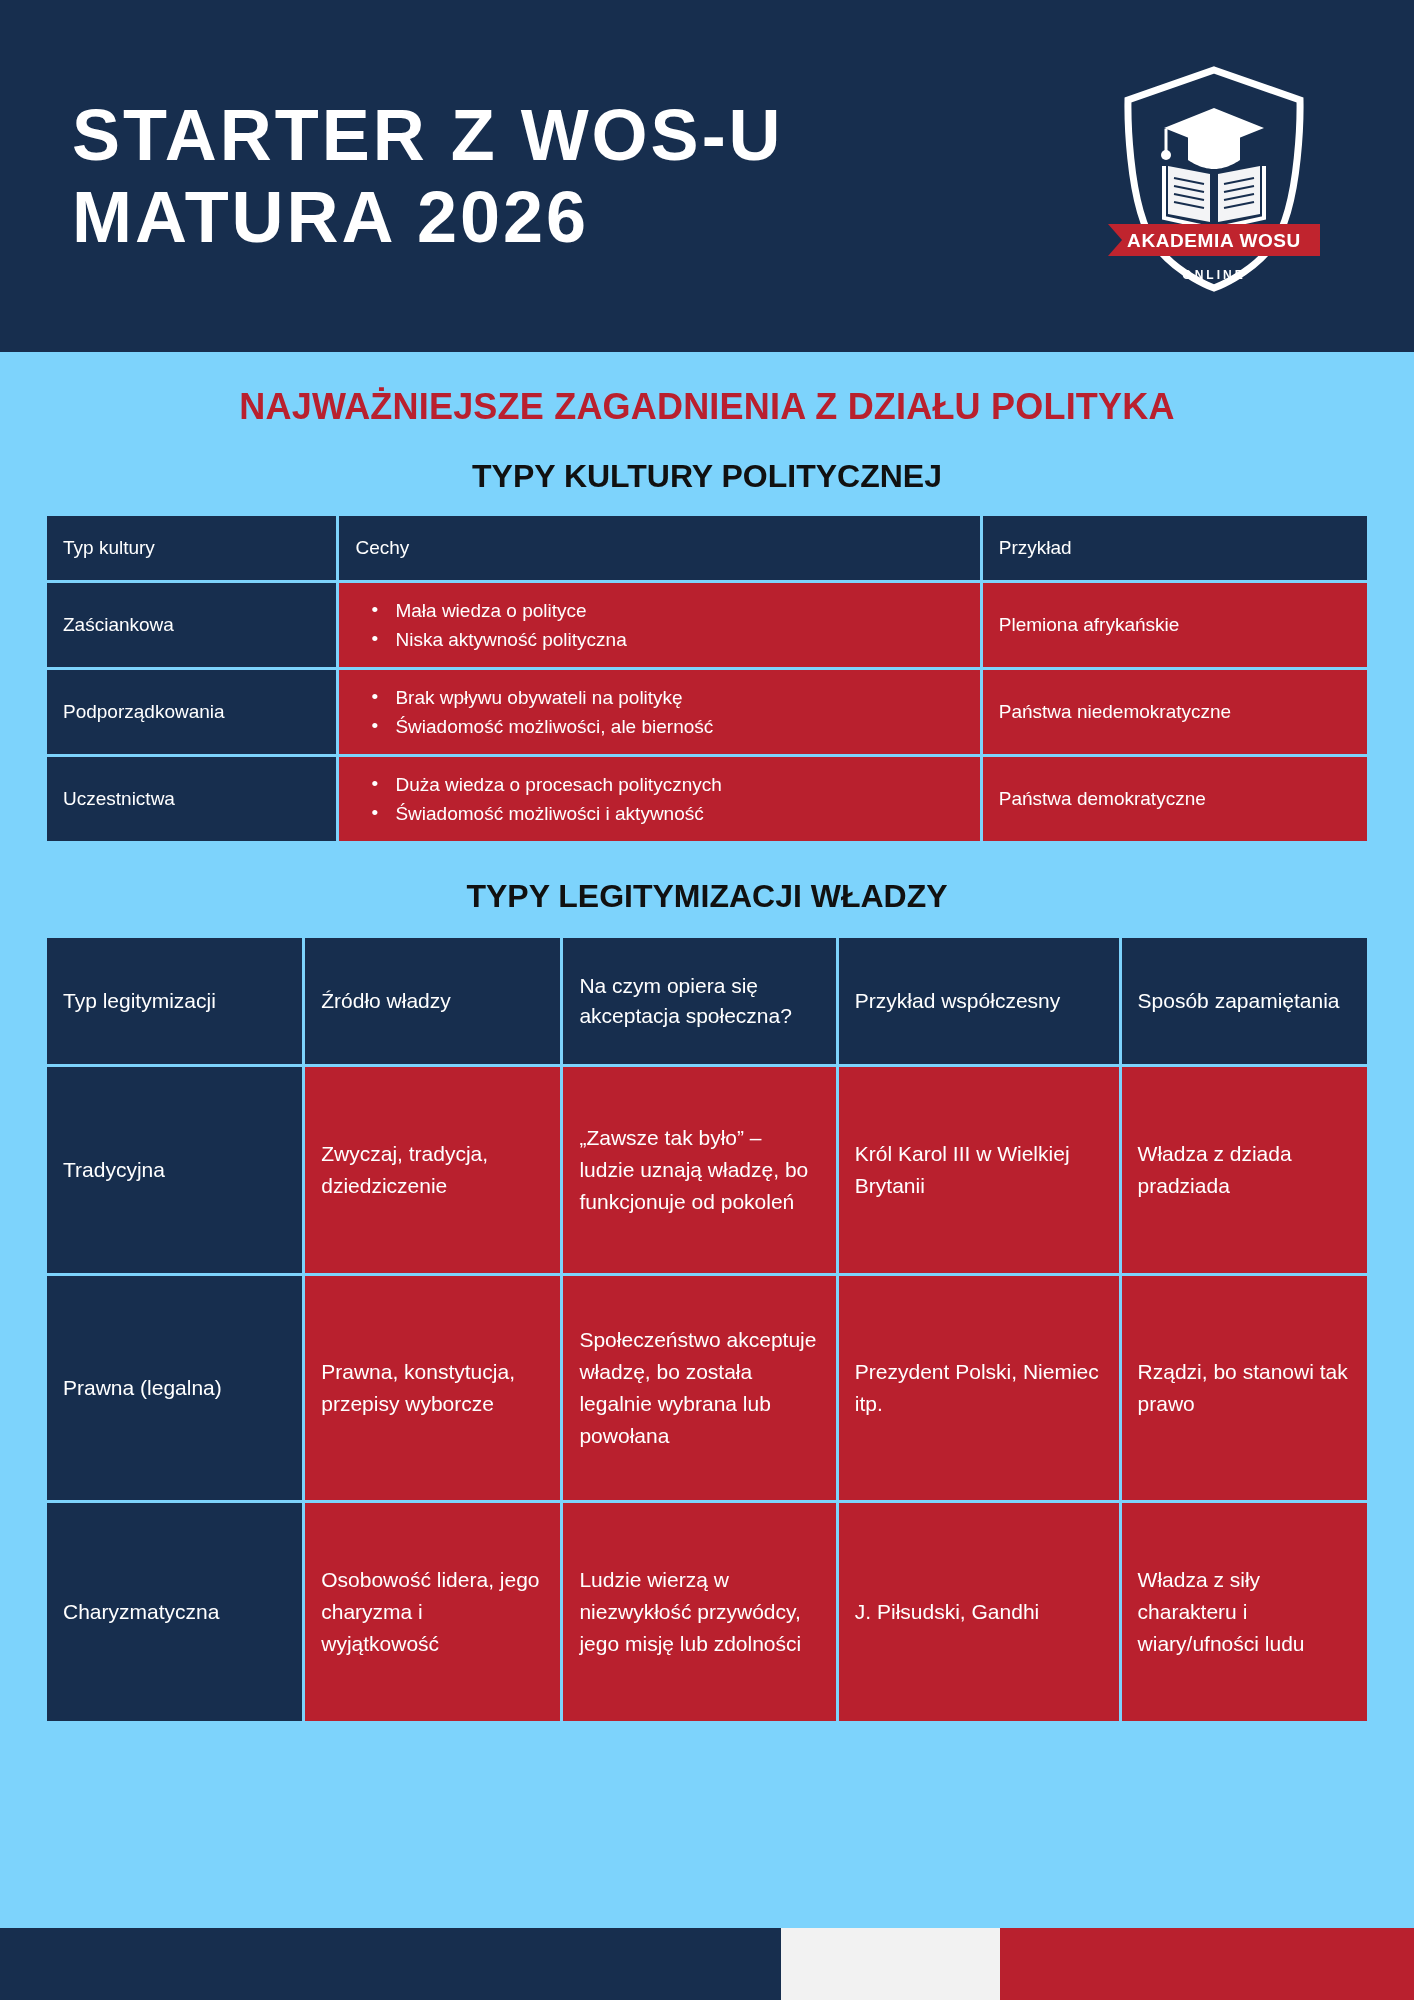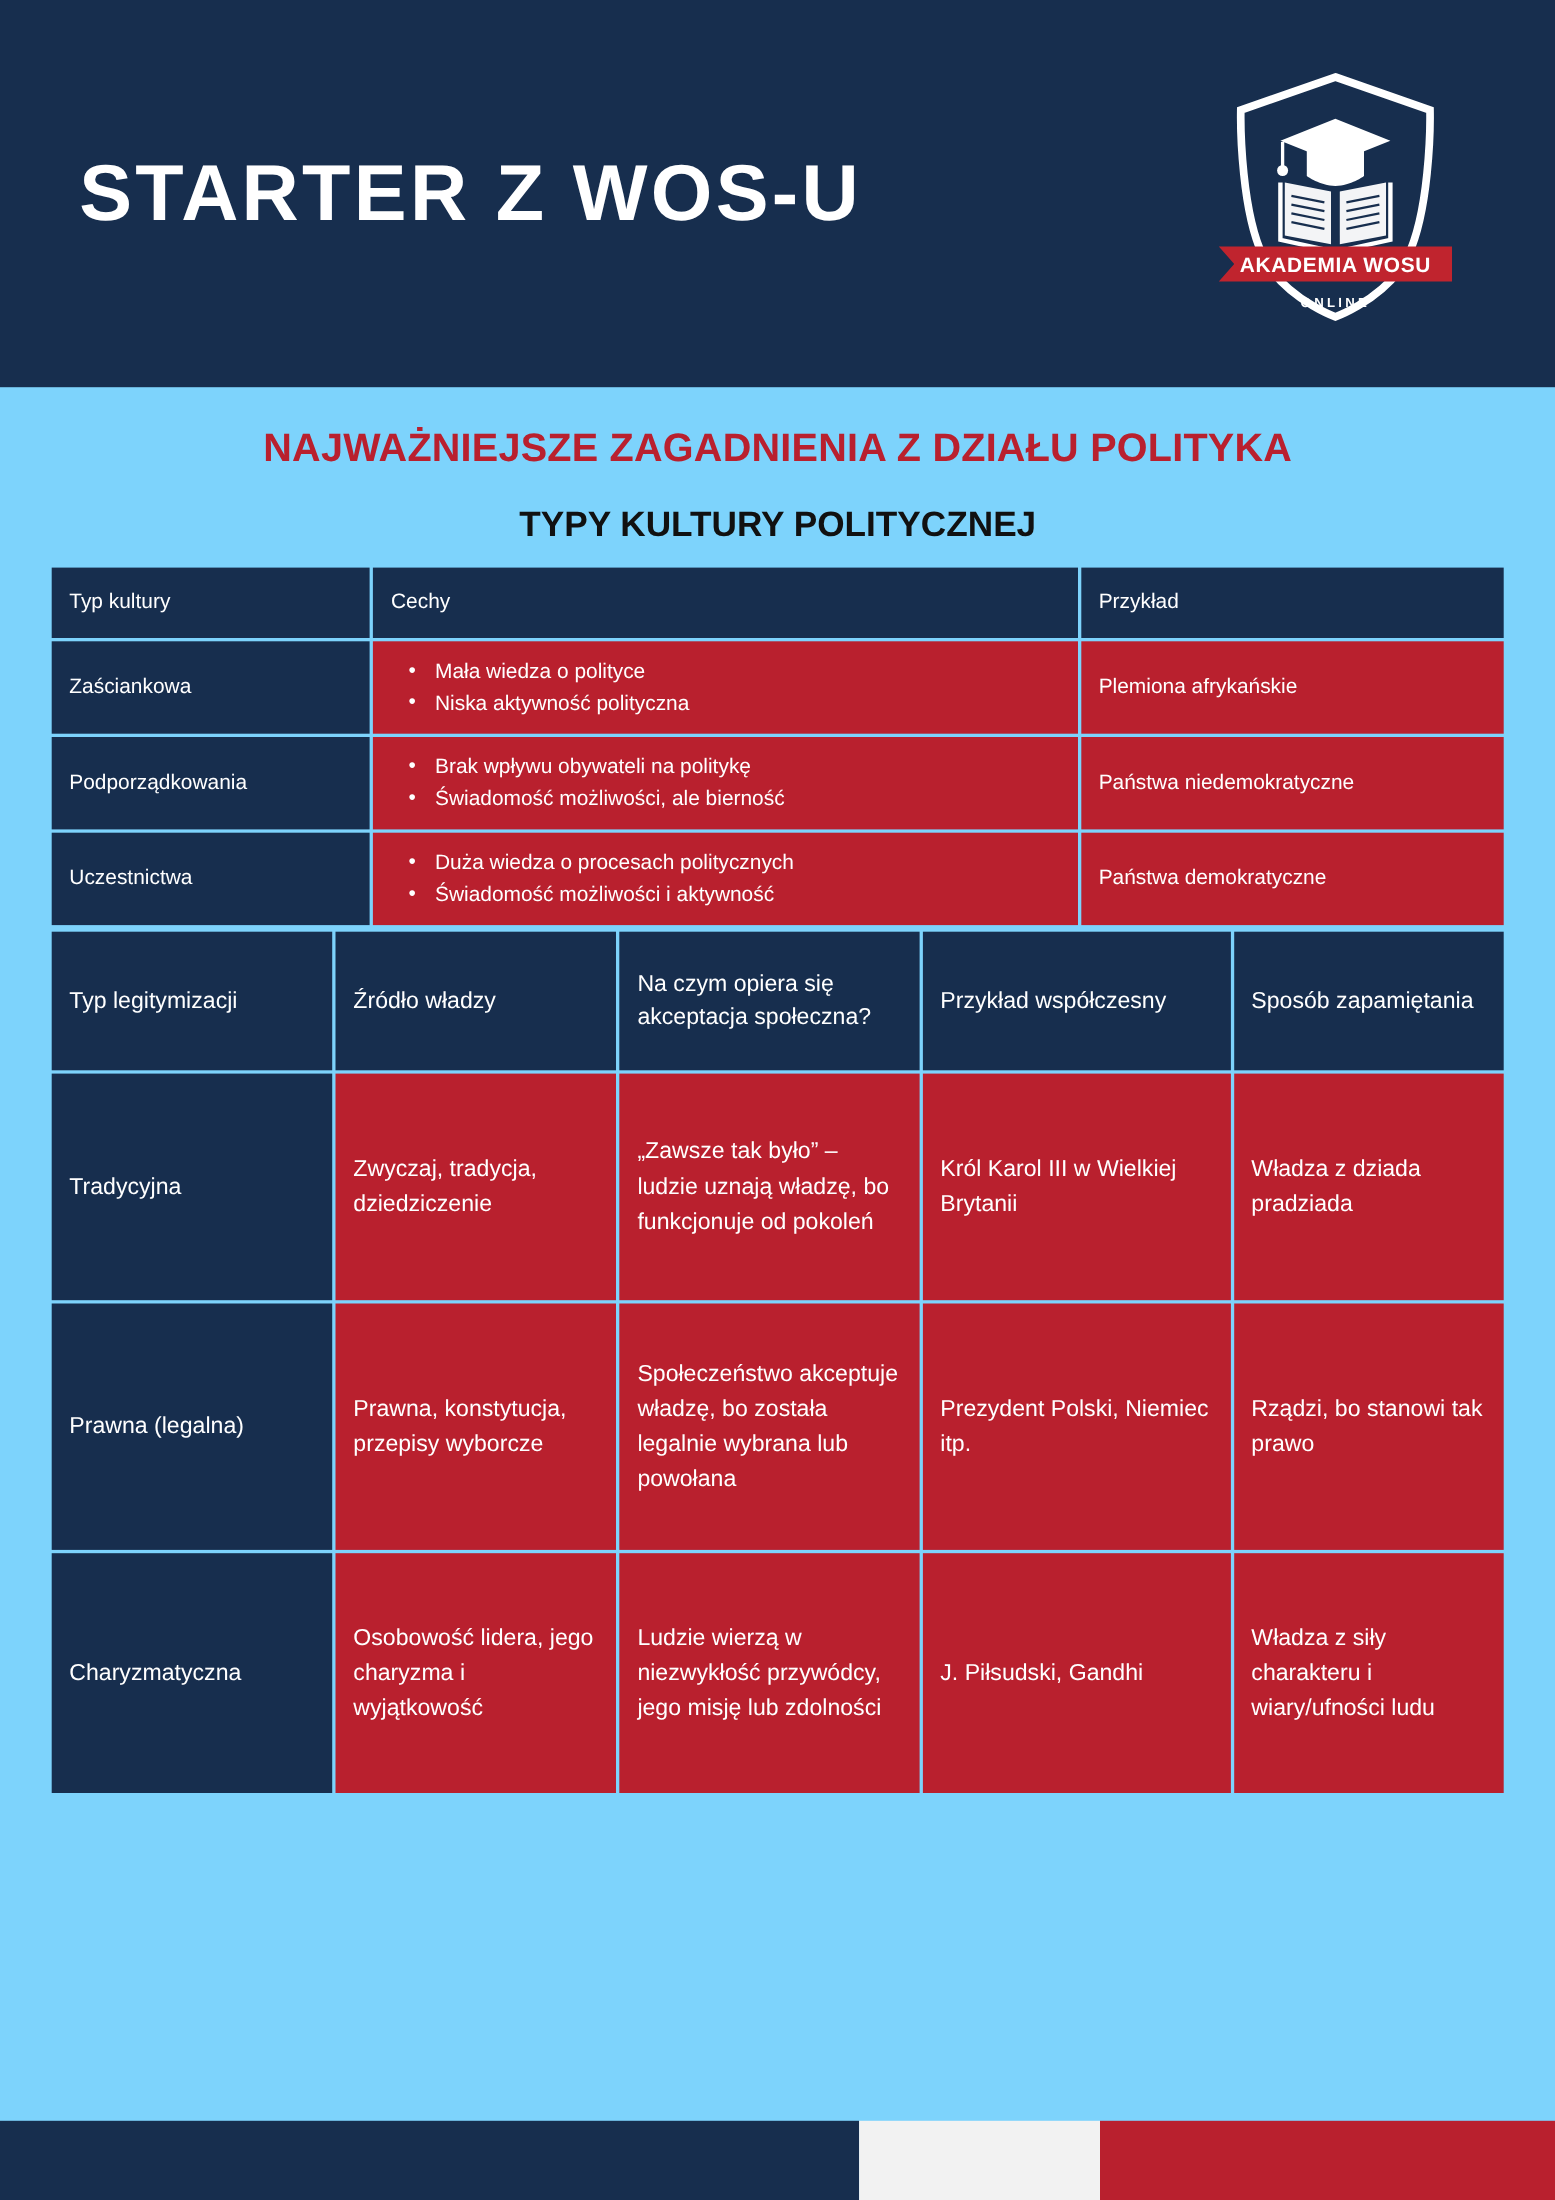--- a/index.html
+++ b/index.html
@@ -161,20 +161,21 @@
   .bar-red  { background: #b9202e; flex: 0 0 414px; }
 </style>
 </head>
 <body>
 
 <div class="page">
 
   <div class="header">
     <div class="header-title">
       <span class="line">STARTER Z WOS-U</span>
+      <span class="line">MATURA 2026</span>
     </div>
 
     <div class="logo-wrap">
       <svg class="logo-svg" viewBox="0 0 220 240">
 
         <path d="M110 14 L196 44 C196 44 198 150 168 190 C146 219 110 232 110 232
                  C110 232 74 219 52 190 C22 150 24 44 24 44 Z" fill="none" stroke="#ffffff" stroke-width="7"></path>
 
         <g>
           <polygon points="110,52 160,72 110,92 60,72" fill="#ffffff"></polygon>
@@ -256,20 +257,21 @@
             <ul>
               <li>Duża wiedza o procesach politycznych</li>
               <li>Świadomość możliwości i aktywność</li>
             </ul>
           </td>
           <td class="red">Państwa demokratyczne</td>
         </tr>
       </tbody>
     </table>
 
+    <div class="subsection-title t2">TYPY LEGITYMIZACJI WŁADZY</div>
 
     <table class="table2">
       <colgroup>
         <col class="c1">
           <col class="c2">
           <col class="c3">
           <col class="c4">
           <col class="c5">
       </colgroup>
       <thead>

